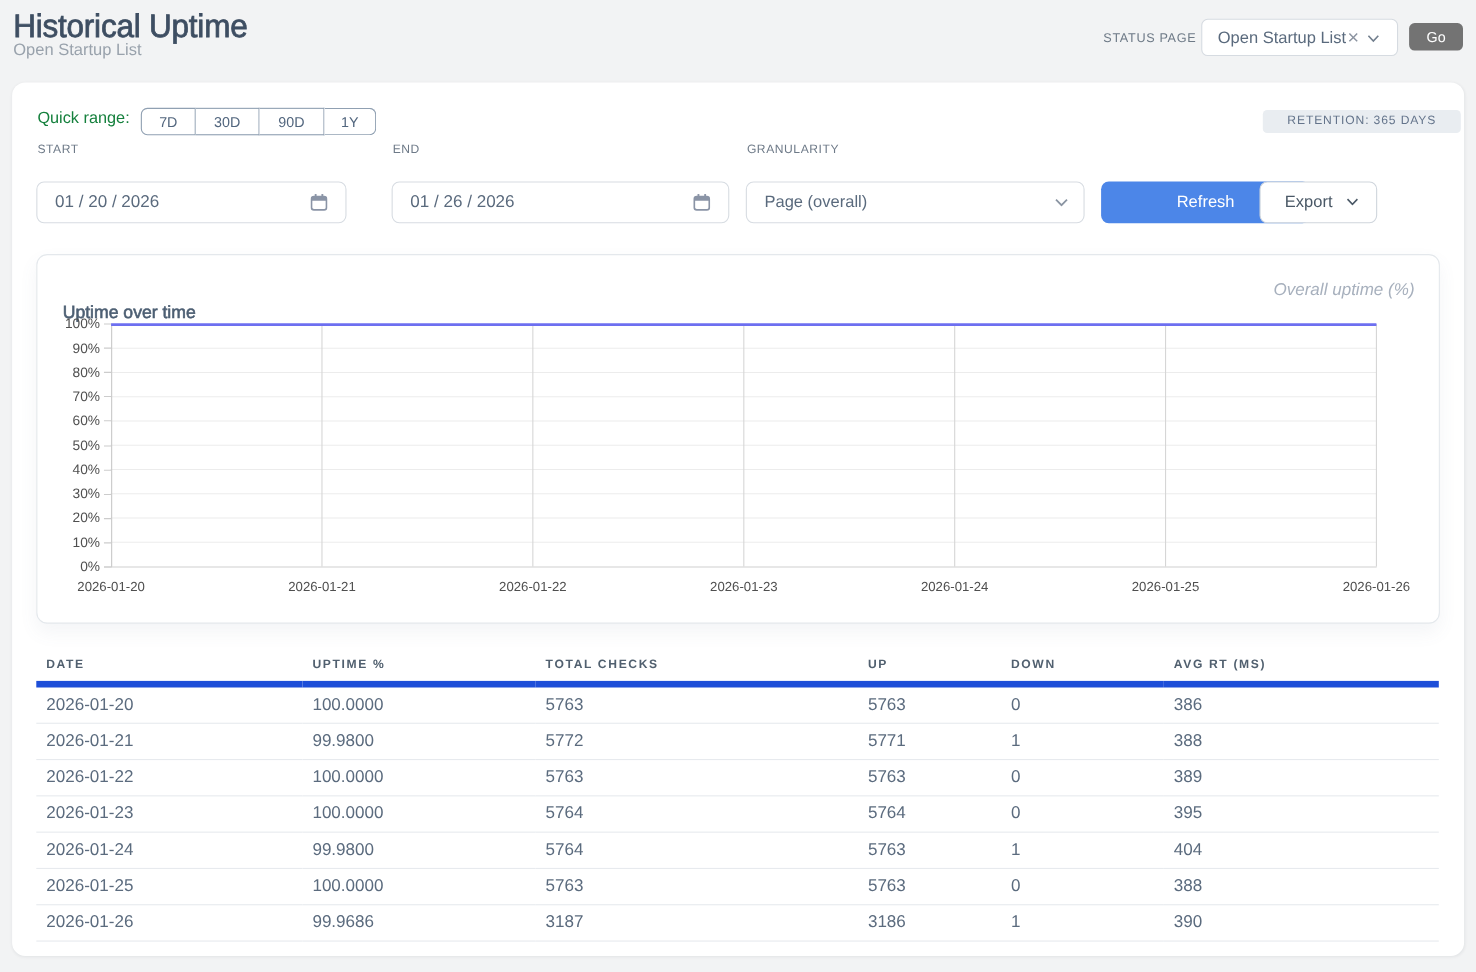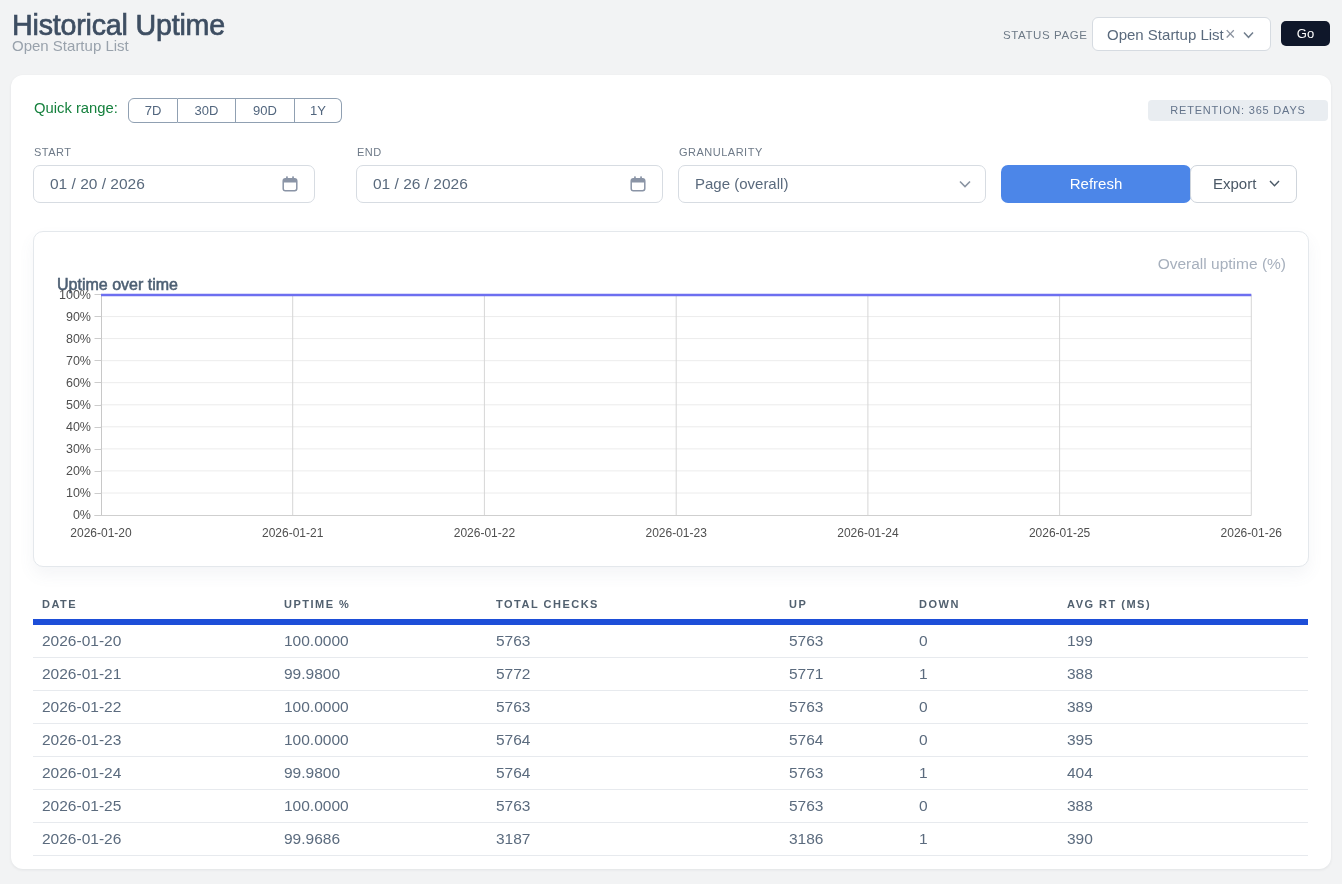--- a/index.html
+++ b/index.html
@@ -8,46 +8,46 @@
 .abs { position:absolute; }
 
 h1.title { left:12px; top:8px; font-size:29.5px; font-weight:400; -webkit-text-stroke:0.7px #3e4e62; color:#3e4e62; transform:scaleX(0.97); transform-origin:left top; letter-spacing:-0.2px; }
 .subtitle { left:12px; top:37px; font-size:15px; color:#99a2ac; }
 
 .sp-label { left:1003px; top:29px; font-size:11.5px; letter-spacing:0.6px; color:#6e7a87; }
 .sp-select { left:1092px; top:17px; width:179px; height:34px; background:#fff; border:1px solid #d6dbe1; border-radius:6px; }
 .sp-select .txt { position:absolute; left:14px; top:8px; font-size:15px; color:#5a6a7d; }
 .sp-select .x { position:absolute; left:132px; top:0px; font-size:18px; color:#8b93a0; line-height:33px; }
 .sp-select svg.chev { position:absolute; right:16px; top:13px; }
-.go-btn { left:1281px; top:21px; width:49px; height:25px; background:#0f172a; border-radius:5px; color:#fff; font-size:13px; text-align:center; line-height:25px; }
+.go-btn { left:1281px; top:21px; width:49px; height:25px; background:#737373; border-radius:5px; color:#fff; font-size:13px; text-align:center; line-height:25px; }
 
 .panel { left:11px; top:75px; width:1320px; height:794px; background:#fff; border-radius:12px; box-shadow:0 1px 3px rgba(15,23,42,0.07); }
 
 .qr-label { left:34px; top:100px; font-size:14.8px; color:#15803d; }
 .seg { left:128px; top:98px; height:25px; display:flex; }
 .seg .s { border:1px solid #90a0b2; border-left-width:0; font-size:13px; color:#52667e; text-align:center; line-height:23px; background:#fff; }
 .seg .s:first-child { border-left-width:1px; border-radius:6px 0 0 6px; }
 .seg .s:last-child { border-radius:0 6px 6px 0; }
 .badge { left:1148px; top:100px; width:180px; height:21px; background:#e9edf1; border-radius:4px; font-size:11px; letter-spacing:0.8px; color:#64748b; text-align:center; line-height:21px; }
 
-.flabel { top:146px; font-size:11px; letter-spacing:0.5px; color:#6e7a88; }
+.flabel { top:130px; font-size:11px; letter-spacing:0.5px; color:#6e7a88; }
 .field { top:165px; height:38px; background:#fff; border:1px solid #d7dce2; border-radius:7px; }
 .field .dtxt { position:absolute; left:16px; top:9px; font-size:15.5px; color:#5a6a7d; }
 .cal { position:absolute; right:16px; top:10px; width:16px; height:16px; }
 .gsel .txt { position:absolute; left:16px; top:9px; font-size:15px; color:#5a6a7d; }
 .gsel svg.chev { position:absolute; right:14px; top:14px; }
 
 .refresh { left:1001px; top:165px; width:190px; height:38px; background:#4c86e8; border-radius:7px; color:#fff; font-size:15px; text-align:center; line-height:38px; }
-.export { left:1190px; top:165px; width:107px; height:38px; background:#fff; border:1px solid #cfd5dc; border-radius:7px; }
+.export { left:1145px; top:165px; width:107px; height:38px; background:#fff; border:1px solid #cfd5dc; border-radius:7px; }
 .export .txt { position:absolute; left:22px; top:9px; font-size:15px; color:#4a5866; }
 .export svg.chev { position:absolute; right:16px; top:14px; }
 
 .chart-card { left:33px; top:231px; width:1276px; height:336px; background:#fff; border:1px solid #e4e8ec; border-radius:10px; box-shadow:0 8px 16px rgba(100,116,139,0.07); }
 .chart-title { left:57px; top:256px; font-size:16px; font-weight:400; color:#4d5f73;margin-top:20px; -webkit-text-stroke:0.55px #4d5f73; }
-.chart-right { right:56px; top:255px; font-size:15.5px; color:#a7b0bd; }
+.chart-right { right:56px; top:255px; font-size:15.5px; color:#a7b0bd;font-style:italic; }
 
 table.data { position:absolute; left:33px; top:589px; width:1275px; border-collapse:collapse; }
 table.data th { font-size:11px; letter-spacing:1.5px; color:#51606f; text-align:left; padding:8.5px 0 8px 9px; border-bottom:6px solid #1d4ed8; line-height:13px; }
 table.data td { font-size:15.5px; color:#5b6b7e; padding:7.5px 0 7.5px 9px; border-bottom:1px solid #e7eaee; height:17px; line-height:17px; }
 </style>
 </head>
 <body>
 <div class="abs" style="left:0;top:0;width:1342px;height:75px;background:#f2f3f4;"></div>
 <h1 class="abs title">Historical Uptime</h1>
 <div class="abs subtitle">Open Startup List</div>
@@ -197,21 +197,21 @@
         <th>AVG RT (MS)</th>
       </tr>
   </thead>
   <tbody>
     <tr>
         <td>2026-01-20</td>
         <td>100.0000</td>
         <td>5763</td>
         <td>5763</td>
         <td>0</td>
-        <td>199</td>
+        <td>386</td>
       </tr>
     <tr>
         <td>2026-01-21</td>
         <td>99.9800</td>
         <td>5772</td>
         <td>5771</td>
         <td>1</td>
         <td>388</td>
       </tr>
     <tr>

